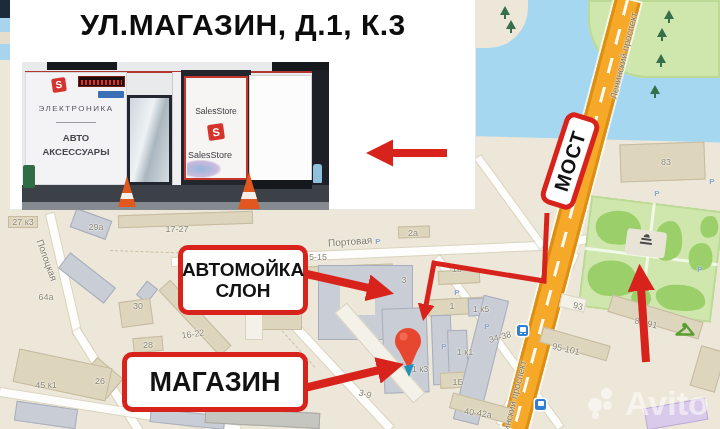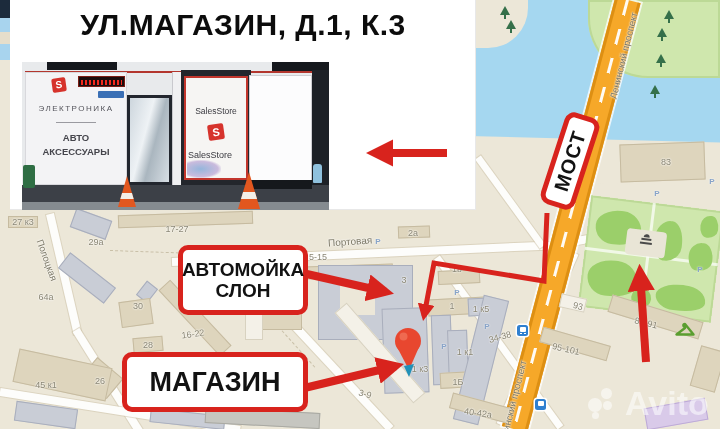--- a/index.html
+++ b/index.html
@@ -156,21 +156,21 @@
   <div class="bld" style="left:540px;top:336px;width:70px;height:16px;transform:rotate(16deg);"></div>
   <div class="bld" style="left:450px;top:400px;width:60px;height:16px;transform:rotate(15deg);"></div>
   <div class="bld w" style="left:320px;top:345px;width:120px;height:16px;transform:rotate(49deg);"></div>
   <div class="bld g" style="left:15px;top:405px;width:62px;height:20px;transform:rotate(8deg);"></div>
   <div class="bld g" style="left:150px;top:412px;width:75px;height:14px;transform:rotate(6deg);"></div>
   <div class="bld d" style="left:205px;top:410px;width:115px;height:16px;transform:rotate(3deg);"></div>
   <div class="bld v" style="left:645px;top:403px;width:62px;height:22px;transform:rotate(-10deg);"></div>
   <div class="bld" style="left:695px;top:348px;width:26px;height:42px;transform:rotate(16deg);"></div>
 
   <span class="lbl" style="left:23px;top:222px;">27 к3</span>
-  <span class="lbl" style="left:96px;top:242px;">29а</span>
+  <span class="lbl" style="left:96px;top:227px;">29а</span>
   <span class="lbl" style="left:177px;top:229px;">17-27</span>
   <span class="lbl" style="left:46px;top:297px;">64а</span>
   <span class="lbl" style="left:138px;top:306px;">30</span>
   <span class="lbl" style="left:148px;top:345px;">28</span>
   <span class="lbl" style="left:100px;top:381px;">26</span>
   <span class="lbl" style="left:46px;top:385px;">45 к1</span>
   <span class="lbl" style="left:193px;top:334px;transform:translate(-50%,-50%) rotate(-8deg);">16-22</span>
   <span class="lbl" style="left:318px;top:257px;">5-15</span>
   <span class="lbl" style="left:297px;top:311px;">18</span>
   <span class="lbl" style="left:404px;top:280px;">3</span>

